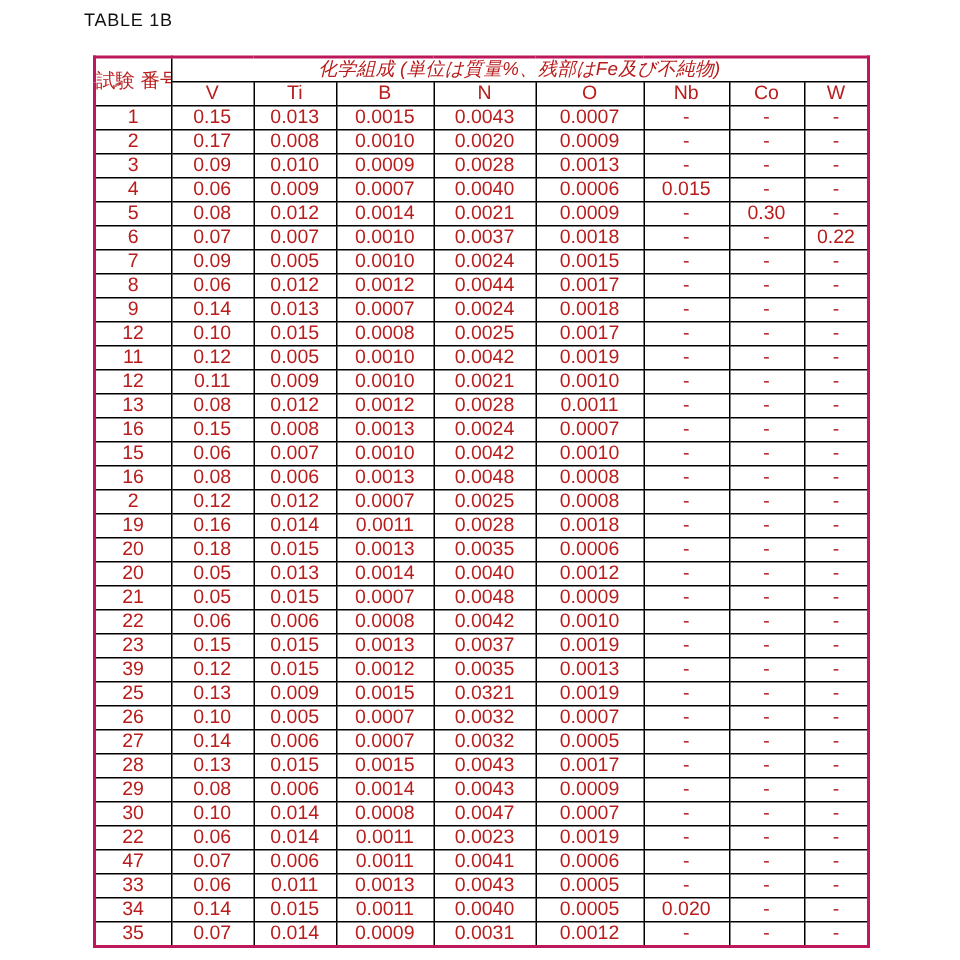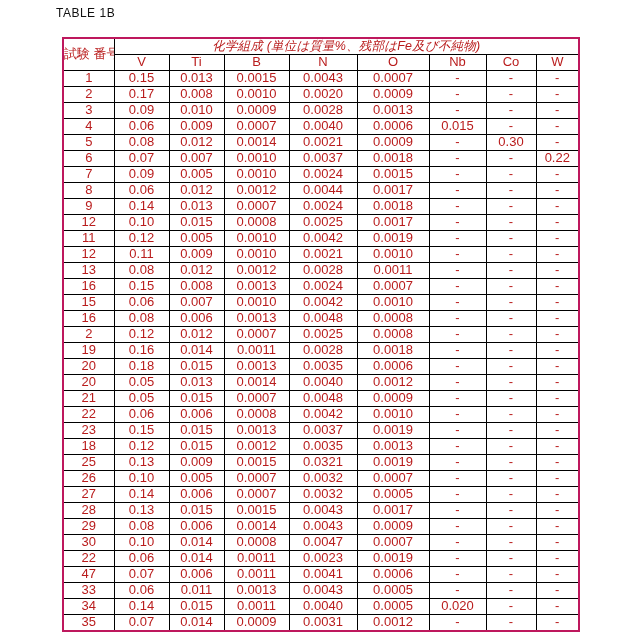--- a/index.html
+++ b/index.html
@@ -347,21 +347,21 @@
           <td>0.15</td>
           <td>0.015</td>
           <td>0.0013</td>
           <td>0.0037</td>
           <td>0.0019</td>
           <td>-</td>
           <td>-</td>
           <td>-</td>
         </tr>
         <tr>
-          <td>18</td>
+          <td>39</td>
           <td>0.12</td>
           <td>0.015</td>
           <td>0.0012</td>
           <td>0.0035</td>
           <td>0.0013</td>
           <td>-</td>
           <td>-</td>
           <td>-</td>
         </tr>
         <tr>

